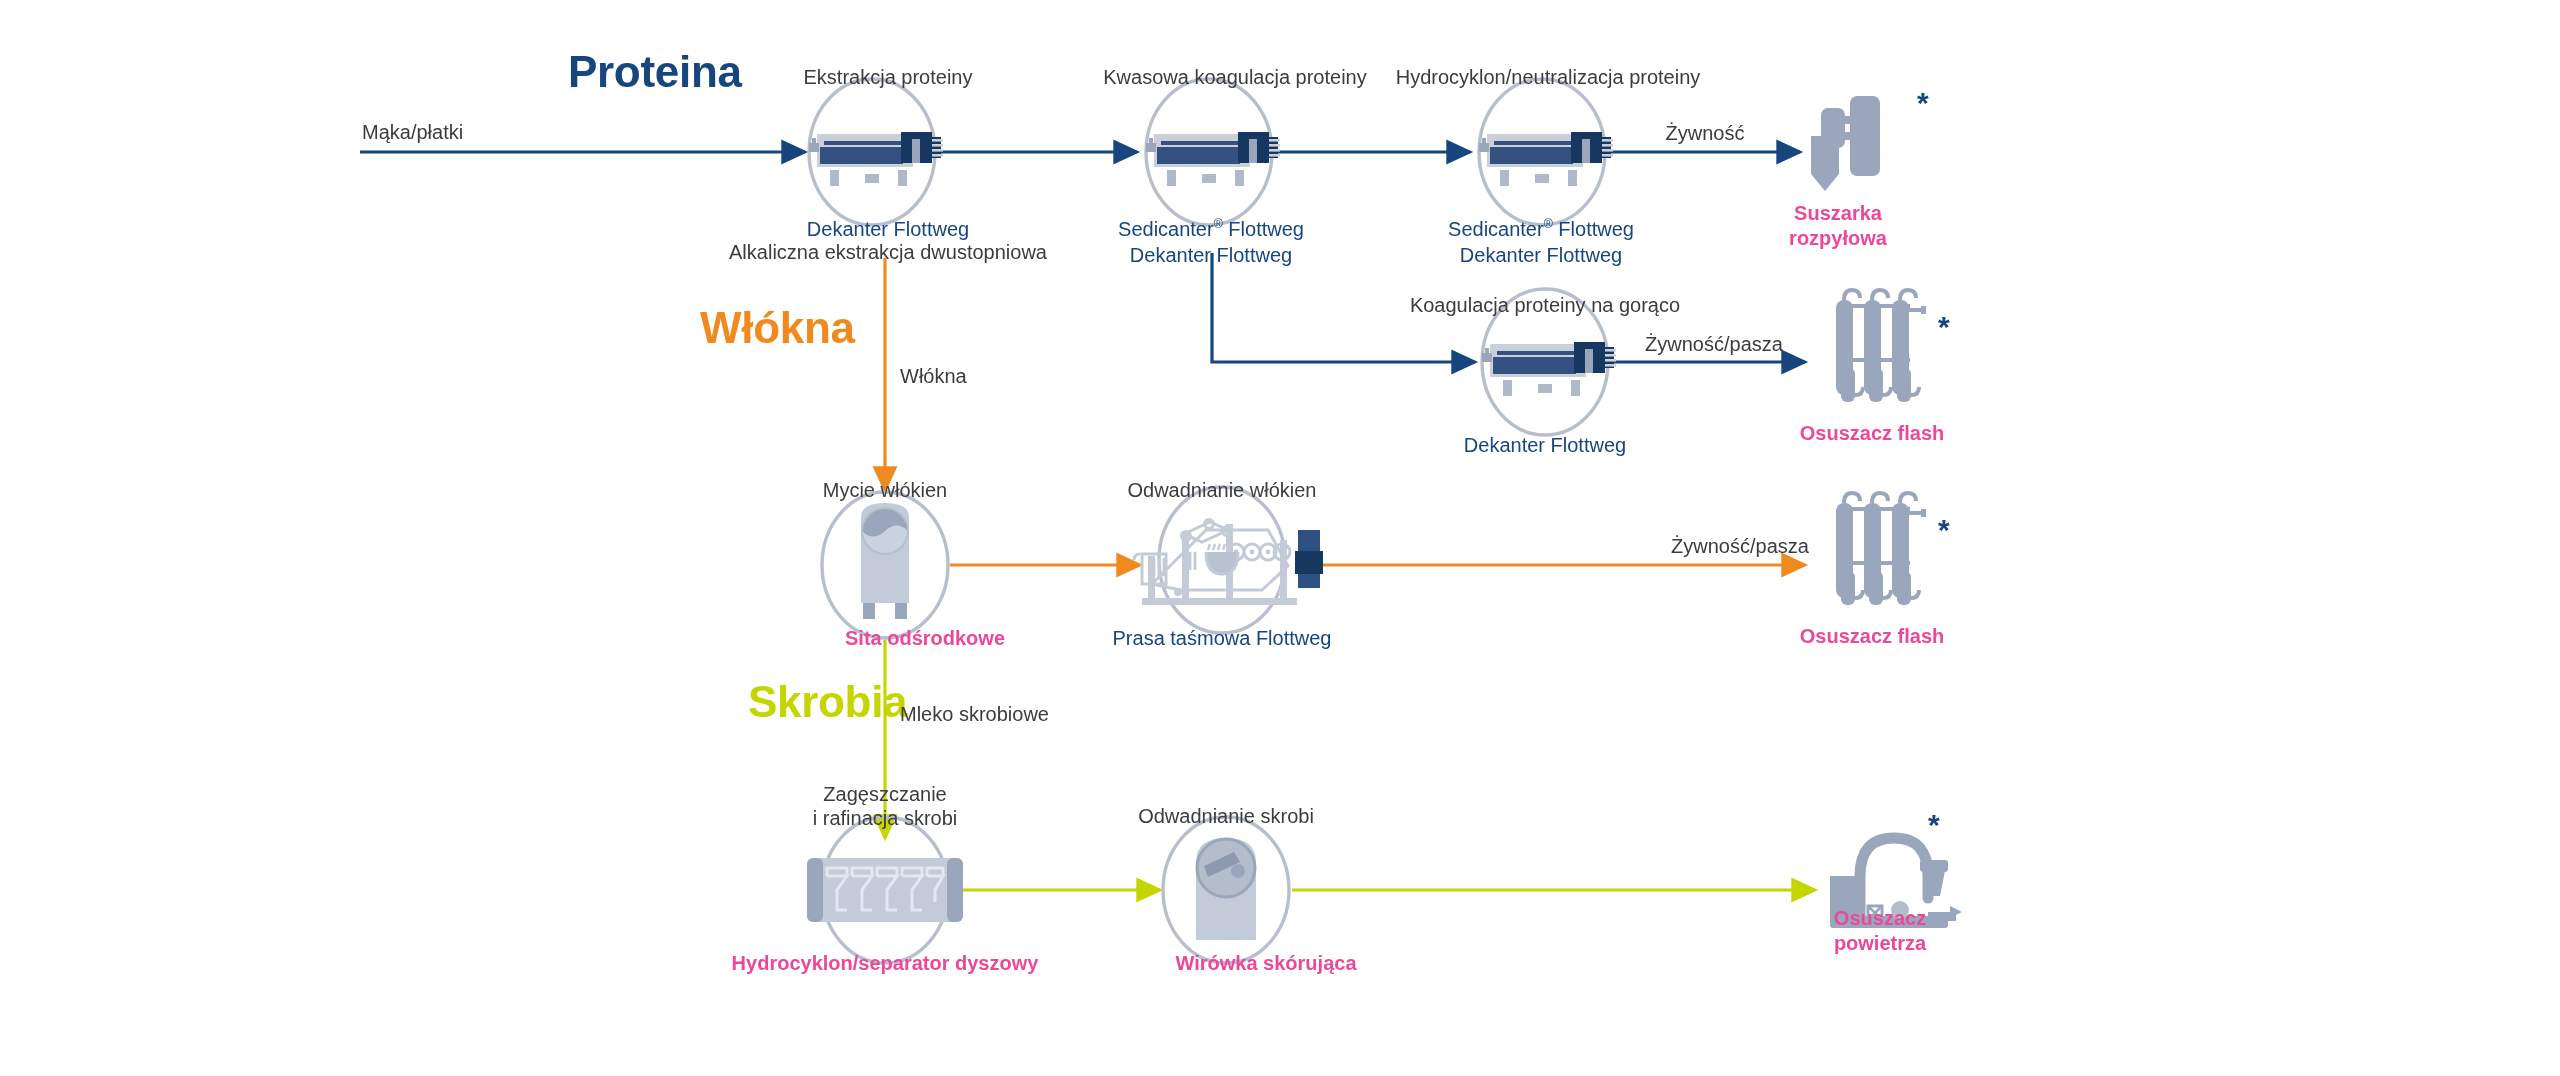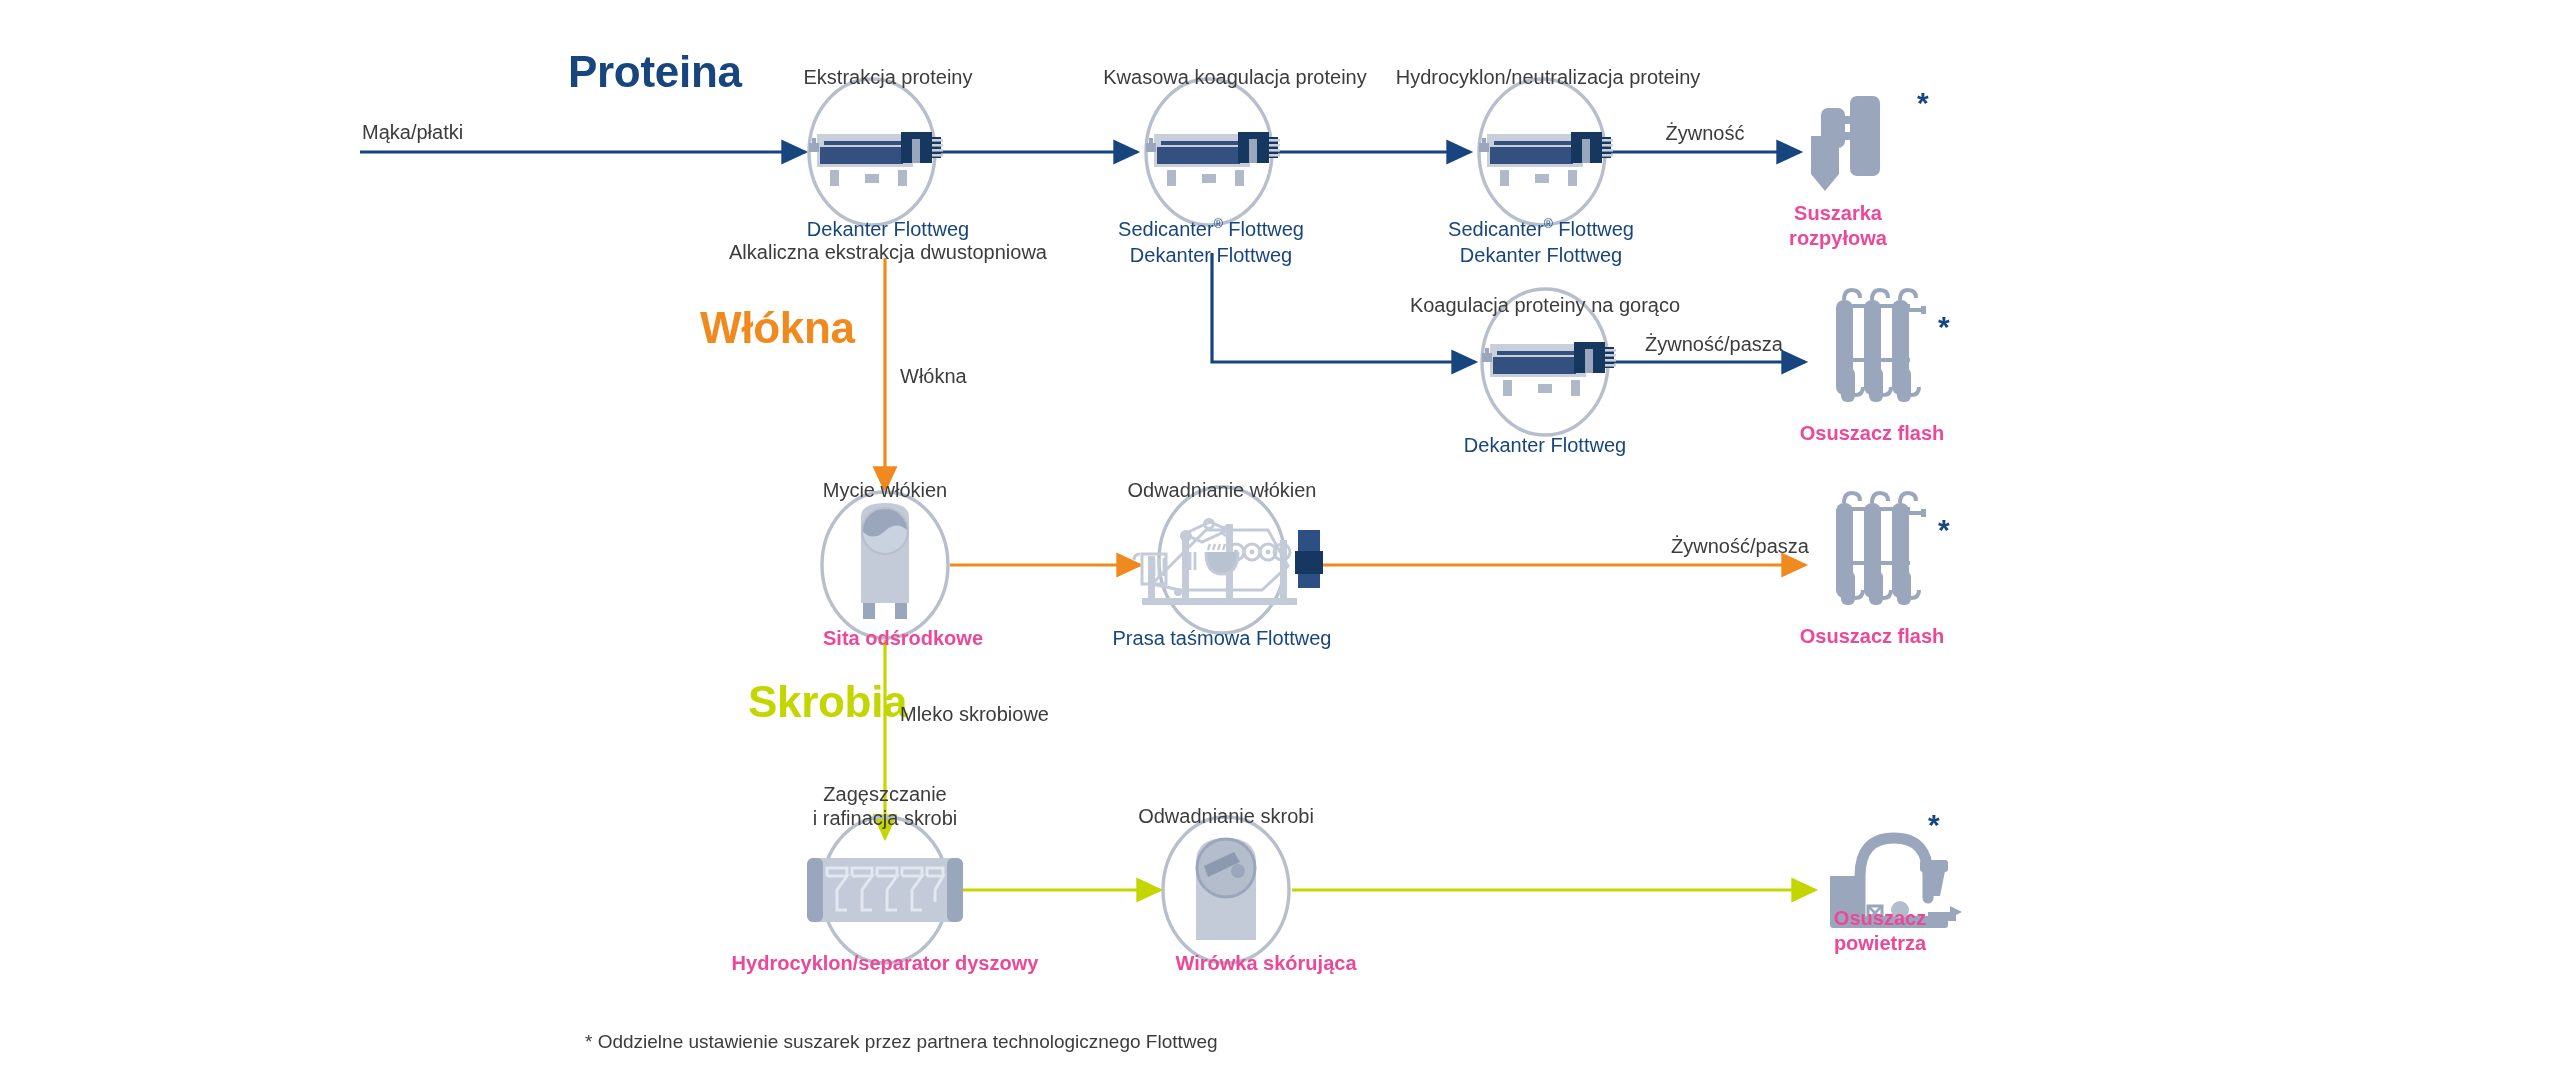--- a/index.html
+++ b/index.html
@@ -357,21 +357,21 @@
   <div class="lbl ctr" style="left:1548px; top:65px;">Hydrocyklon/neutralizacja proteiny</div>
   <div class="name-blue" style="left:1541px; top:216px;">
     <span>Sedicanter</span><sup>®</sup><span>&nbsp;Flottweg</span>
   </div>
   <div class="name-blue" style="left:1541px; top:242px;">Dekanter Flottweg</div>
 
   <div class="lbl ctr" style="left:1545px; top:293px;">Koagulacja proteiny na gorąco</div>
   <div class="name-blue" style="left:1545px; top:432px;">Dekanter Flottweg</div>
 
   <div class="lbl ctr" style="left:885px; top:478px;">Mycie włókien</div>
-  <div class="name-dark" style="left:903px; top:625px;">Sita odśrodkowe</div>
+  <div class="name-dark" style="left:925px; top:625px;">Sita odśrodkowe</div>
 
   <div class="lbl ctr" style="left:1222px; top:478px;">Odwadnianie włókien</div>
   <div class="name-blue" style="left:1222px; top:625px;">Prasa taśmowa Flottweg</div>
 
   <div class="lbl ctr" style="left:885px; top:782px;">Zagęszczanie</div>
   <div class="lbl ctr" style="left:885px; top:806px;">i rafinacja skrobi</div>
   <div class="name-dark" style="left:885px; top:950px;">Hydrocyklon/separator dyszowy</div>
 
   <div class="lbl ctr" style="left:1226px; top:804px;">Odwadnianie skrobi</div>
   <div class="name-dark" style="left:1226px; top:950px;margin-left:40px;">Wirówka skórująca</div>
@@ -383,15 +383,14 @@
   <div class="name-dark" style="left:1872px; top:420px;">Osuszacz flash</div>
   <div class="star" style="left:1938px; top:312px;">*</div>
 
   <div class="name-dark" style="left:1872px; top:623px;">Osuszacz flash</div>
   <div class="star" style="left:1938px; top:515px;">*</div>
 
   <div class="name-dark" style="left:1880px; top:905px;">Osuszacz</div>
   <div class="name-dark" style="left:1880px; top:930px;">powietrza</div>
   <div class="star" style="left:1928px; top:810px;">*</div>
 
-  <div class="footnote" style="left:585px; top:1031px;">* Oddzielne ustawienie suszarek przez partnera technologicznego Flottweg</div>
 
 </div>
 
 </body></html>

